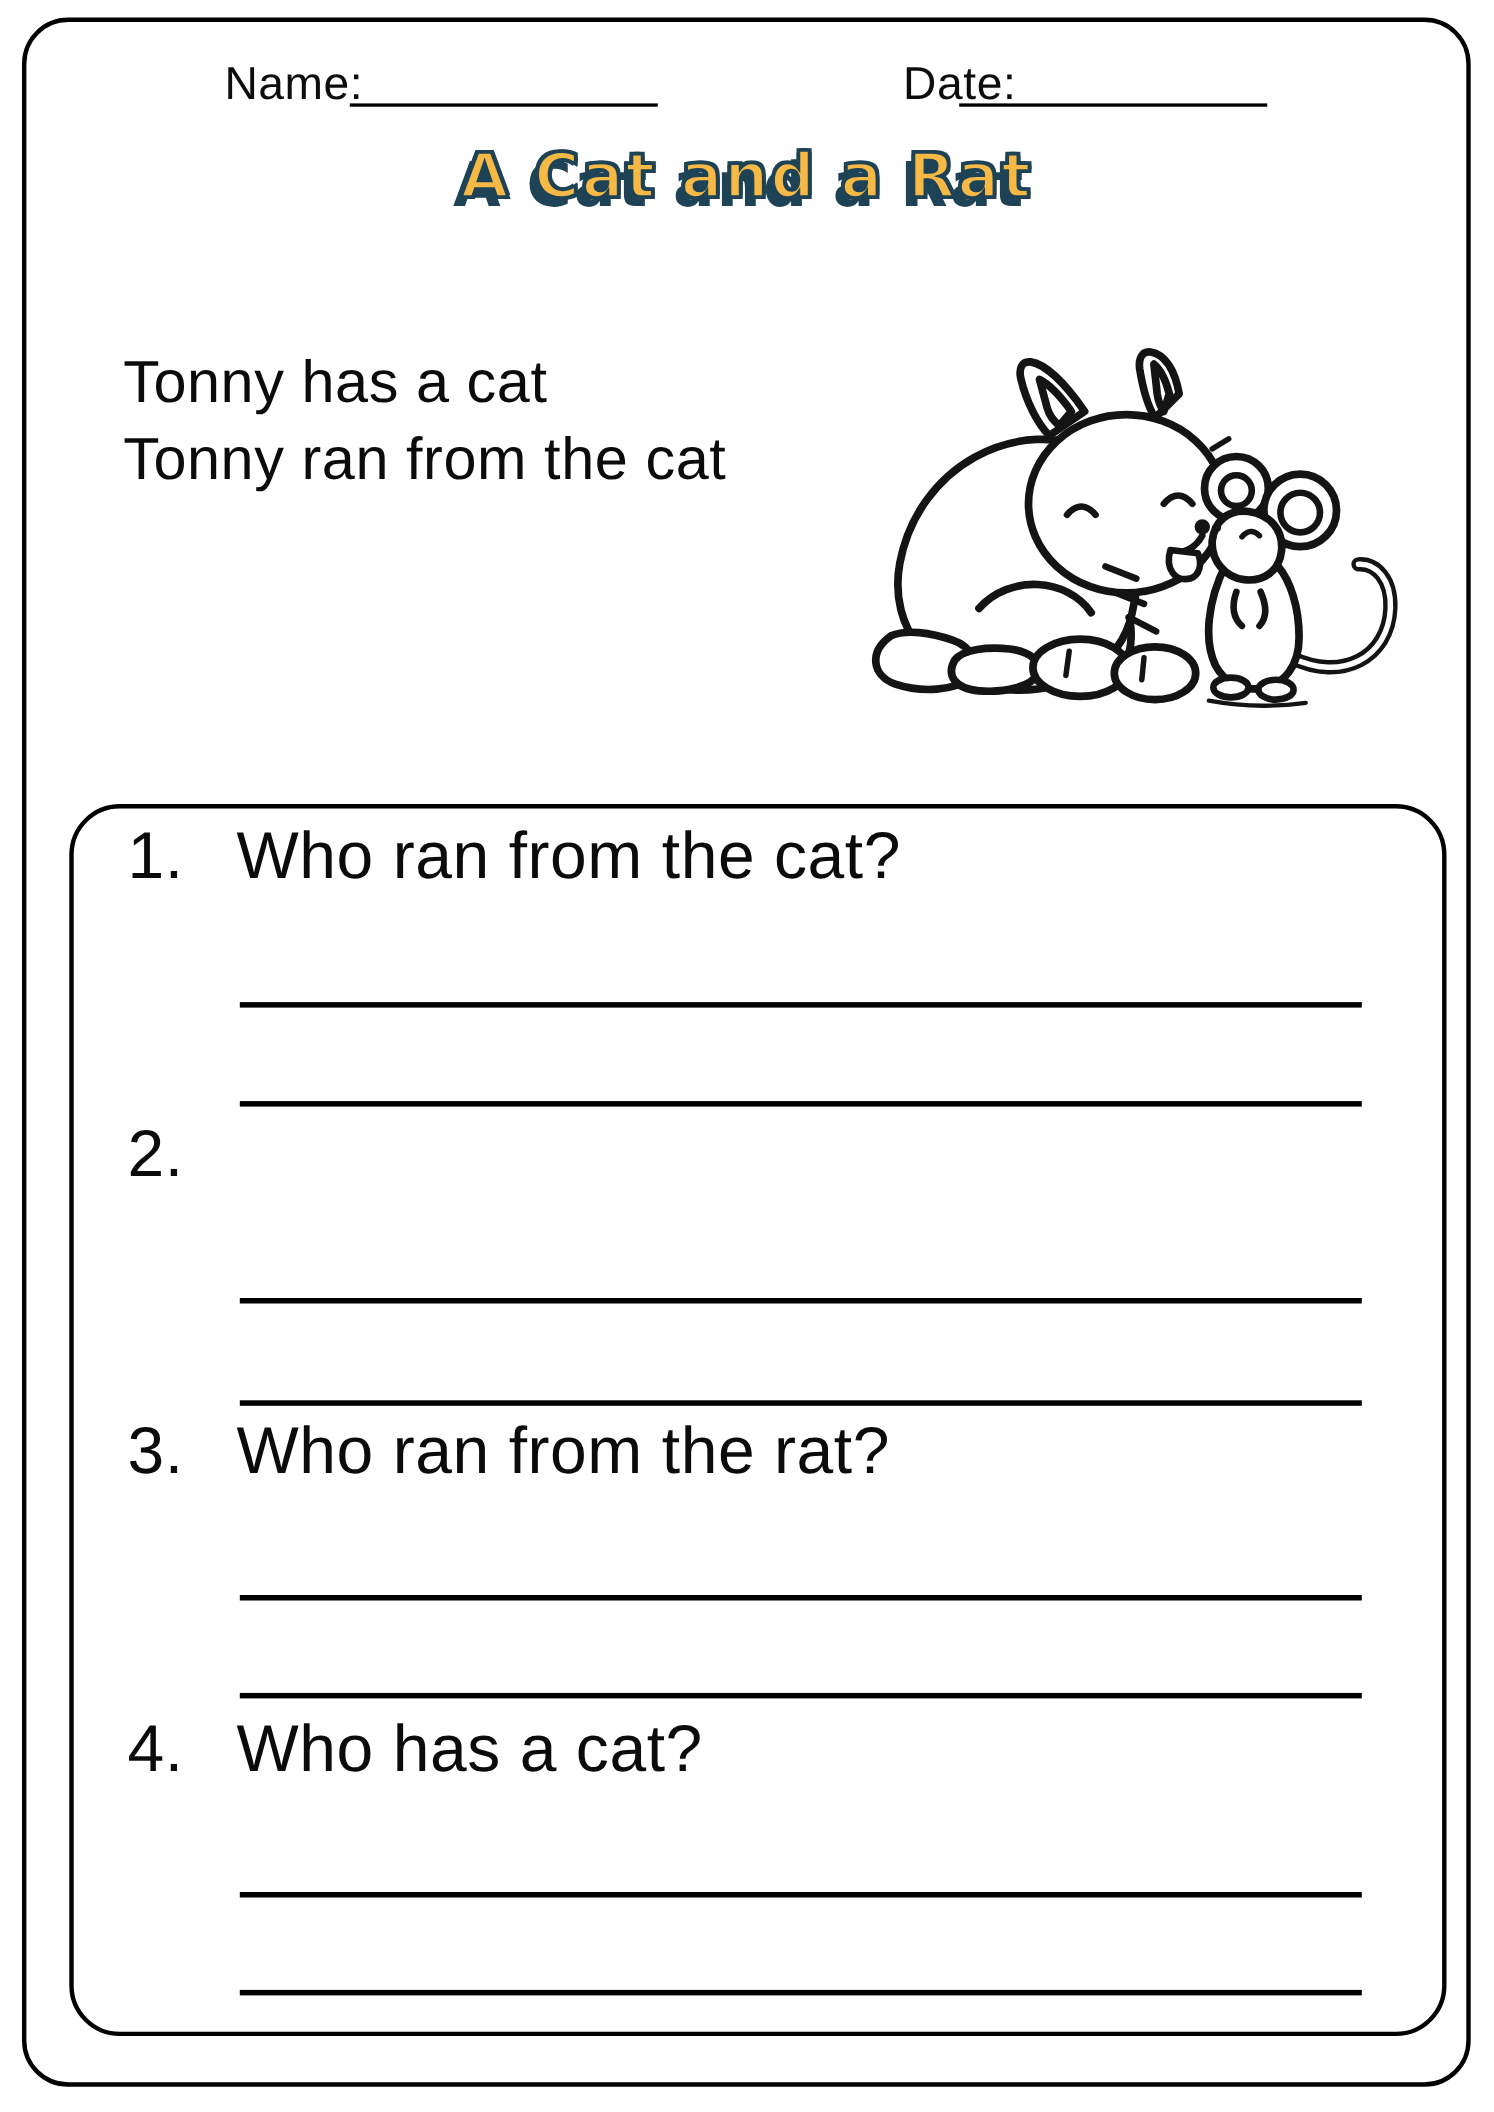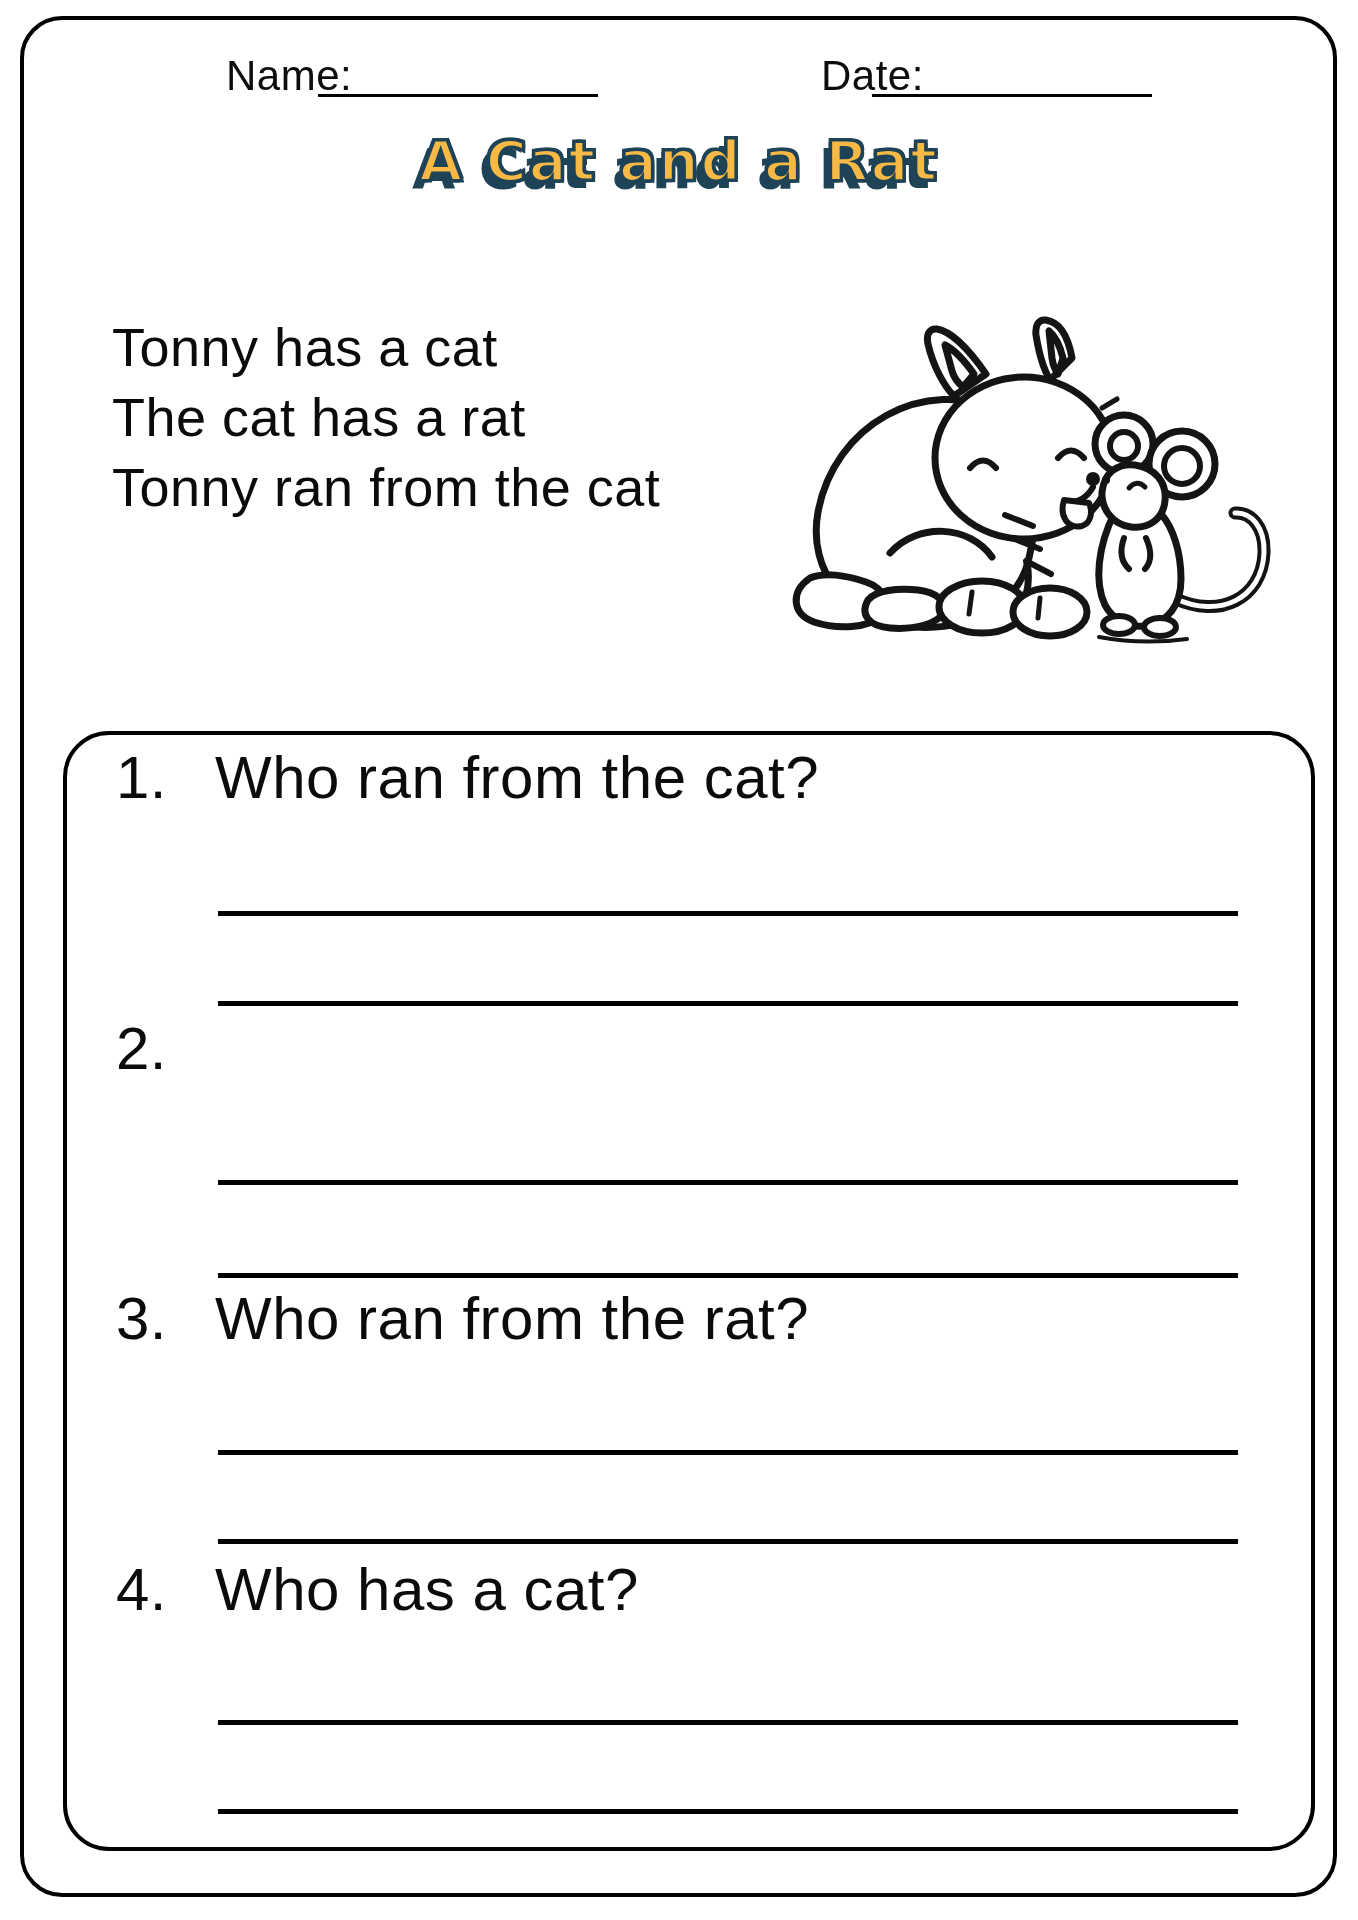--- a/index.html
+++ b/index.html
@@ -13,21 +13,21 @@
   }
   .page-border{
     position:absolute;left:20px;top:16px;
     width:1309px;height:1873px;
     border:4px solid #000;border-radius:42px;
   }
   .meta-label{
     position:absolute;top:52px;font-size:42px;color:#0d0d0d;
     letter-spacing:0.5px;
   }
-  .name-label{left:204px;margin-left:22px;}
+  .name-label{left:204px;}
   .date-label{left:821px;}
   .write-line{position:absolute;background:#000;height:3px;}
   .name-line{left:318px;top:94px;width:280px;}
   .date-line{left:872px;top:94px;width:280px;}
   .title{
     position:absolute;left:0;top:128px;width:100%;
     margin:0;text-align:center;
     font-family:"DejaVu Sans", sans-serif;
     font-size:56px;font-weight:900;letter-spacing:2px;
     color:#F7B945;
@@ -70,21 +70,20 @@
   <span class="meta-label name-label">Name:</span>
   <div class="write-line name-line"></div>
 
   <span class="meta-label date-label">Date:</span>
   <div class="write-line date-line"></div>
 
   <h1 class="title">A Cat and a Rat</h1>
 
   <div class="story">
     <div class="story-line">Tonny has a cat</div>
-    <div class="story-line">The cat has a rat</div>
     <div class="story-line">Tonny ran from the cat</div>
   </div>
 
   <svg class="illustration" width="500" height="330" viewBox="0 0 500 330" fill="none" stroke="#141414" stroke-width="7" stroke-linecap="round" stroke-linejoin="round">
 
     <path d="M 232,96 C 150,58 62,110 46,196 C 35,256 76,306 142,311 C 202,315 247,287 257,242 C 270,186 266,122 232,96 Z" fill="#fff"></path>
 
     <path d="M 38,262 C 18,276 20,298 42,306 C 66,314 96,312 110,300 C 120,290 112,272 94,266 C 74,259 52,256 38,262 Z" fill="#fff"></path>
     <path d="M 96,284 C 88,298 96,310 118,312 C 142,314 166,308 172,296 C 176,286 164,276 146,274 C 126,272 104,274 96,284 Z" fill="#fff"></path>
 

